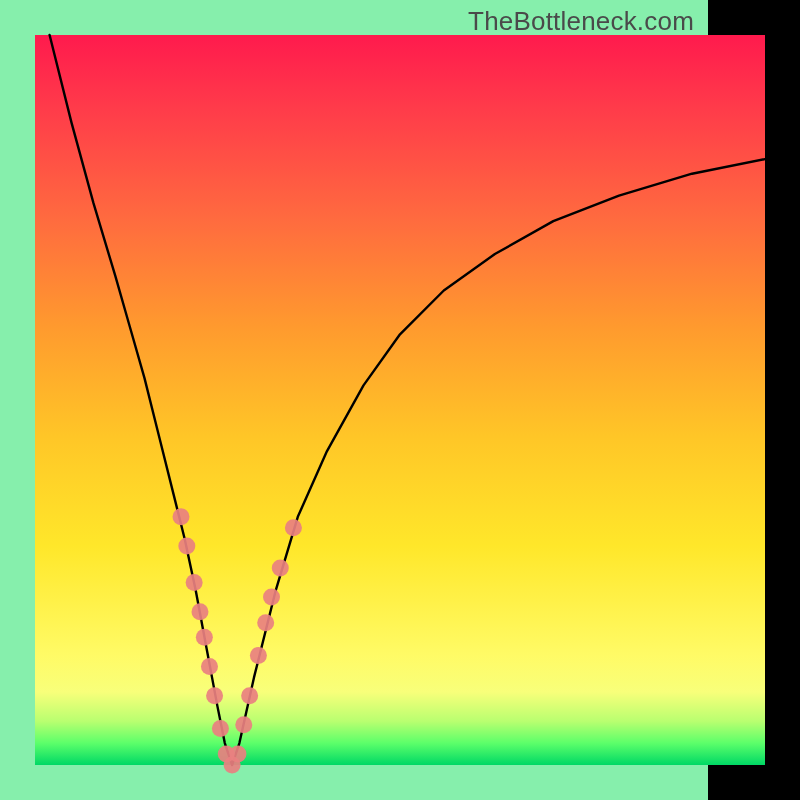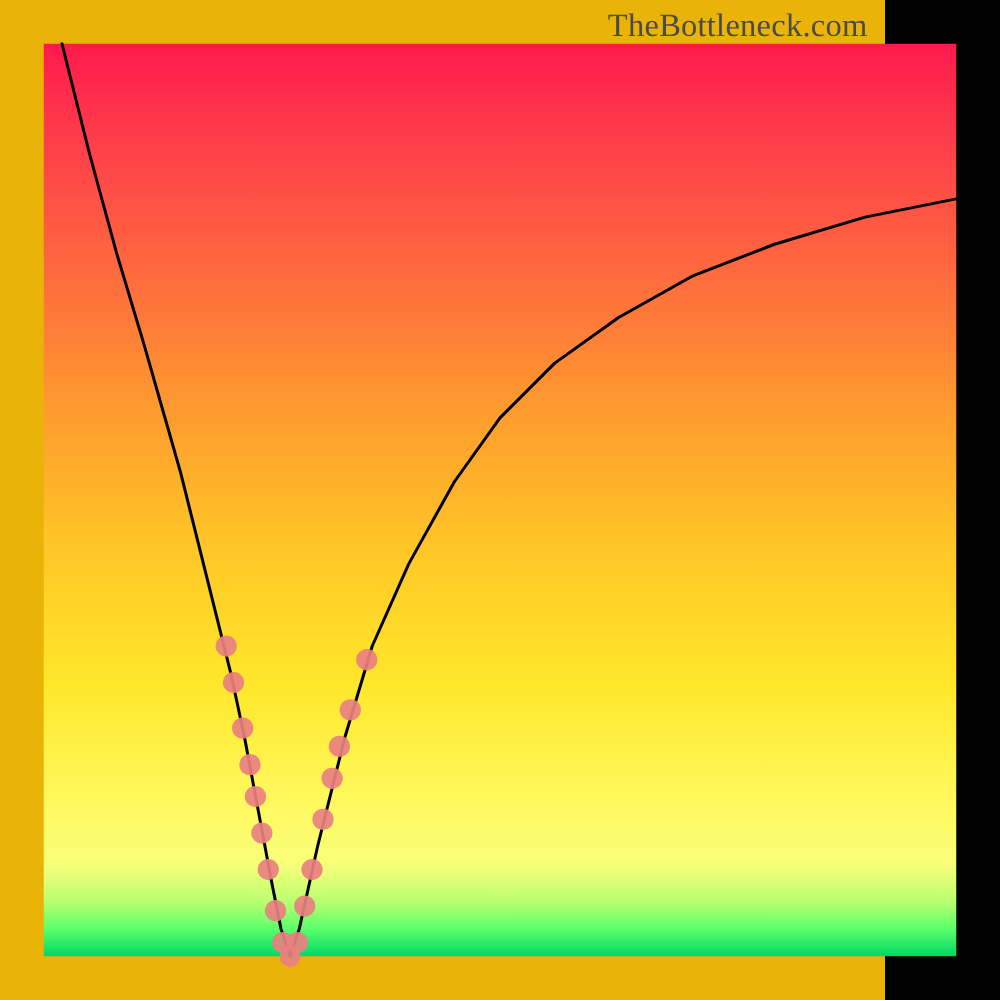--- a/index.html
+++ b/index.html
@@ -8,22 +8,21 @@
     width: 800px;
     height: 800px;
     overflow: hidden;
     background: #000;
     font-family: Arial, Helvetica, sans-serif;
   }
   .frame {
     position: relative;
     width: 708px;
     height: 800px;
-    background: #eab308;
-    font-family: Liberation Serif, serif;
+    background: #86efac;
   }
   .plot-area {
     position: absolute;
     left: 35px;
     top: 35px;
     width: 730px;
     height: 730px;
     
     background: linear-gradient(
       to bottom,

